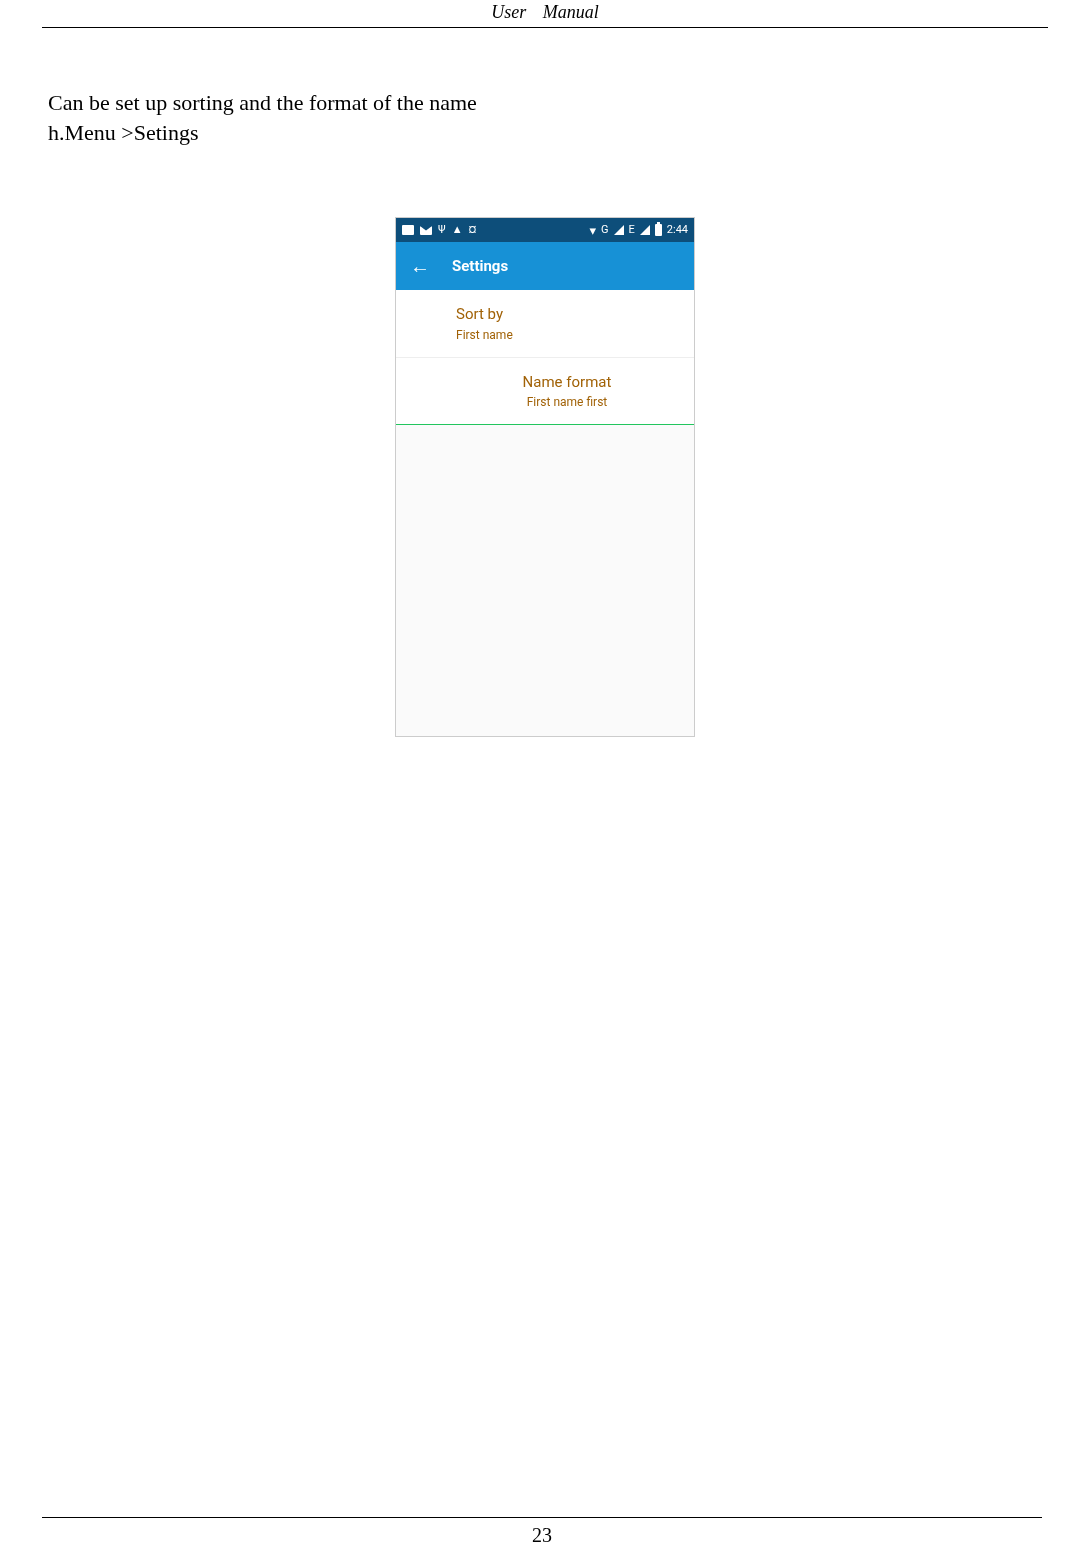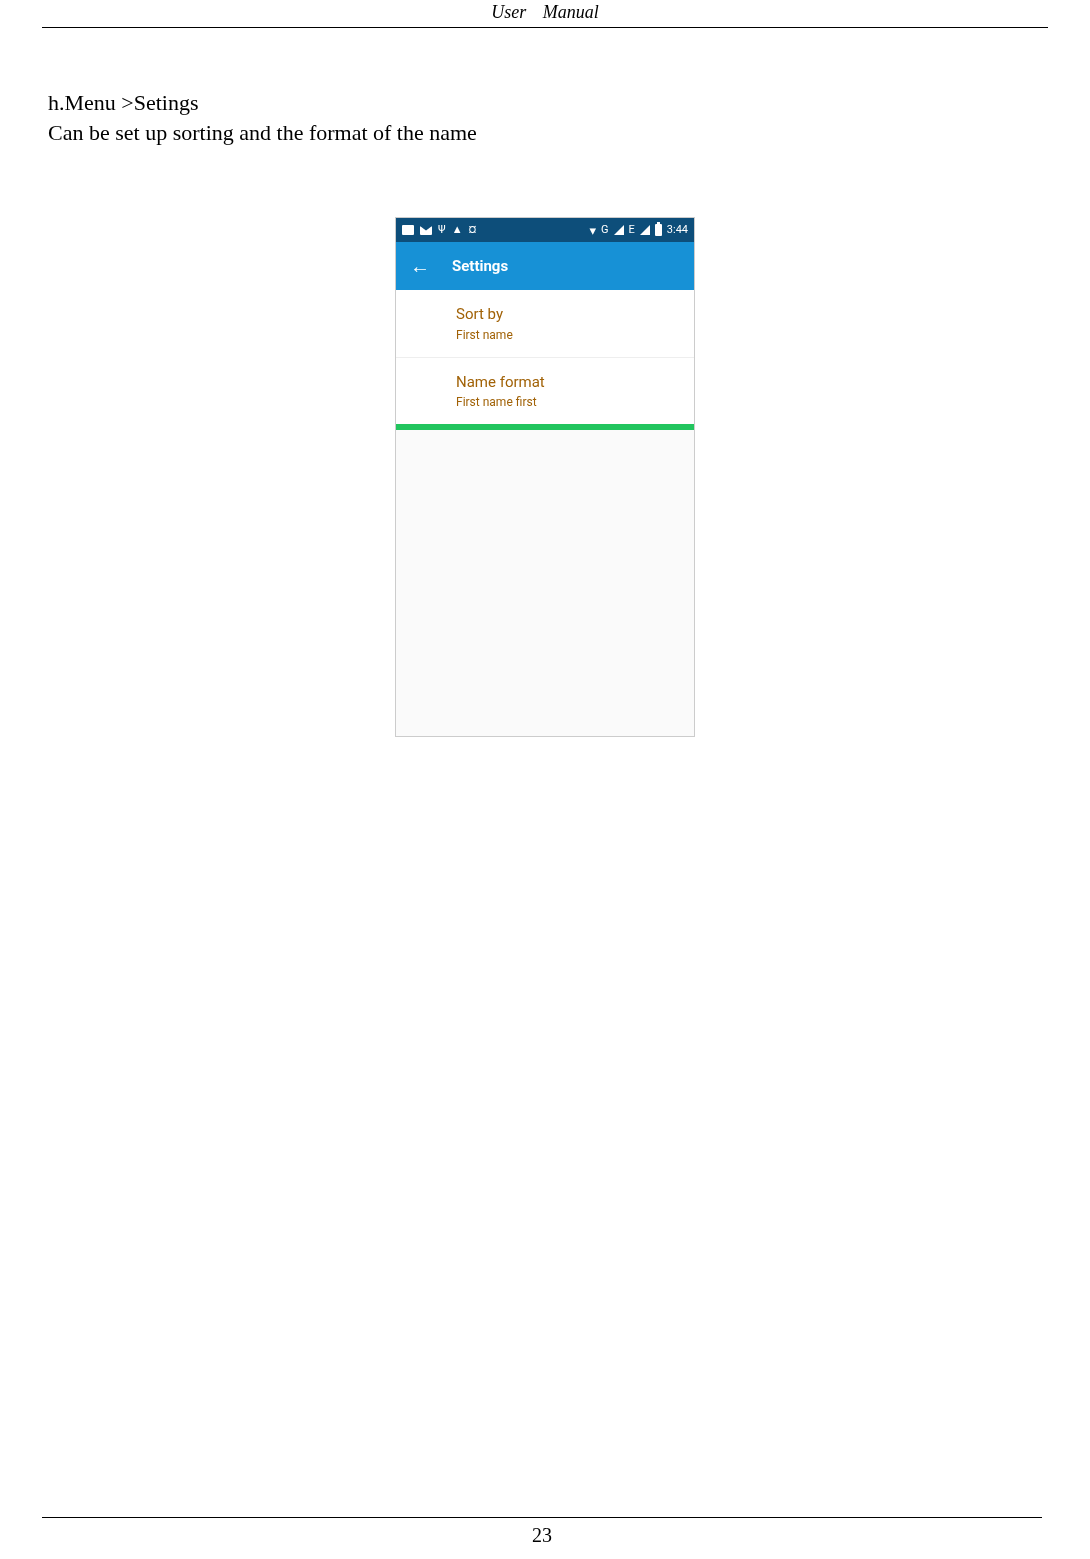--- a/index.html
+++ b/index.html
@@ -126,21 +126,22 @@
     .settings-list {
       flex: 1;
       background: #fafafa;
     }
     .settings-item {
       padding: 14px 16px 14px 60px;
       border-bottom: 1px solid #eee;
       background: #fff;
     }
     .settings-item:last-child {
-      border-bottom: 6px solid #22c55e;
+      border-bottom: 1px solid #22c55e;
+      text-align: center;
     }
     .settings-item-title {
       font-size: 15px;
       color: #a16207;
       margin-bottom: 2px;
     }
     .settings-item-value {
       font-size: 12px;
       color: #a16207;
     }
@@ -159,42 +160,42 @@
   </style>
 </head>
 <body>
 
 <div class="page-header">
   <span>User</span>
   <span>Manual</span>
 </div>
 
 <div class="content">
+  <div>Can be set up sorting and the format of the name</div>
   <div>h.Menu &gt;Setings</div>
-  <div>Can be set up sorting and the format of the name</div>
 
   <div class="screenshot-container">
     <div class="phone-screenshot">
 
       <div class="status-bar">
         <div class="status-left">
           <div class="status-icon-box"></div>
           <div class="status-icon-envelope"></div>
           <span>Ψ</span>
           <span>▲</span>
           <span>¤</span>
         </div>
         <div class="status-right">
           <span class="wifi-icon">▾</span>
           <span>G</span>
           <div class="signal-tri"></div>
           <span>E</span>
           <div class="signal-tri"></div>
           <div class="battery"></div>
-          <span>3:44</span>
+          <span>2:44</span>
         </div>
       </div>
 
       <div class="app-bar">
         <span class="back-arrow">←</span>
         <span class="app-bar-title">Settings</span>
       </div>
 
       <div class="settings-list">
         <div class="settings-item">

